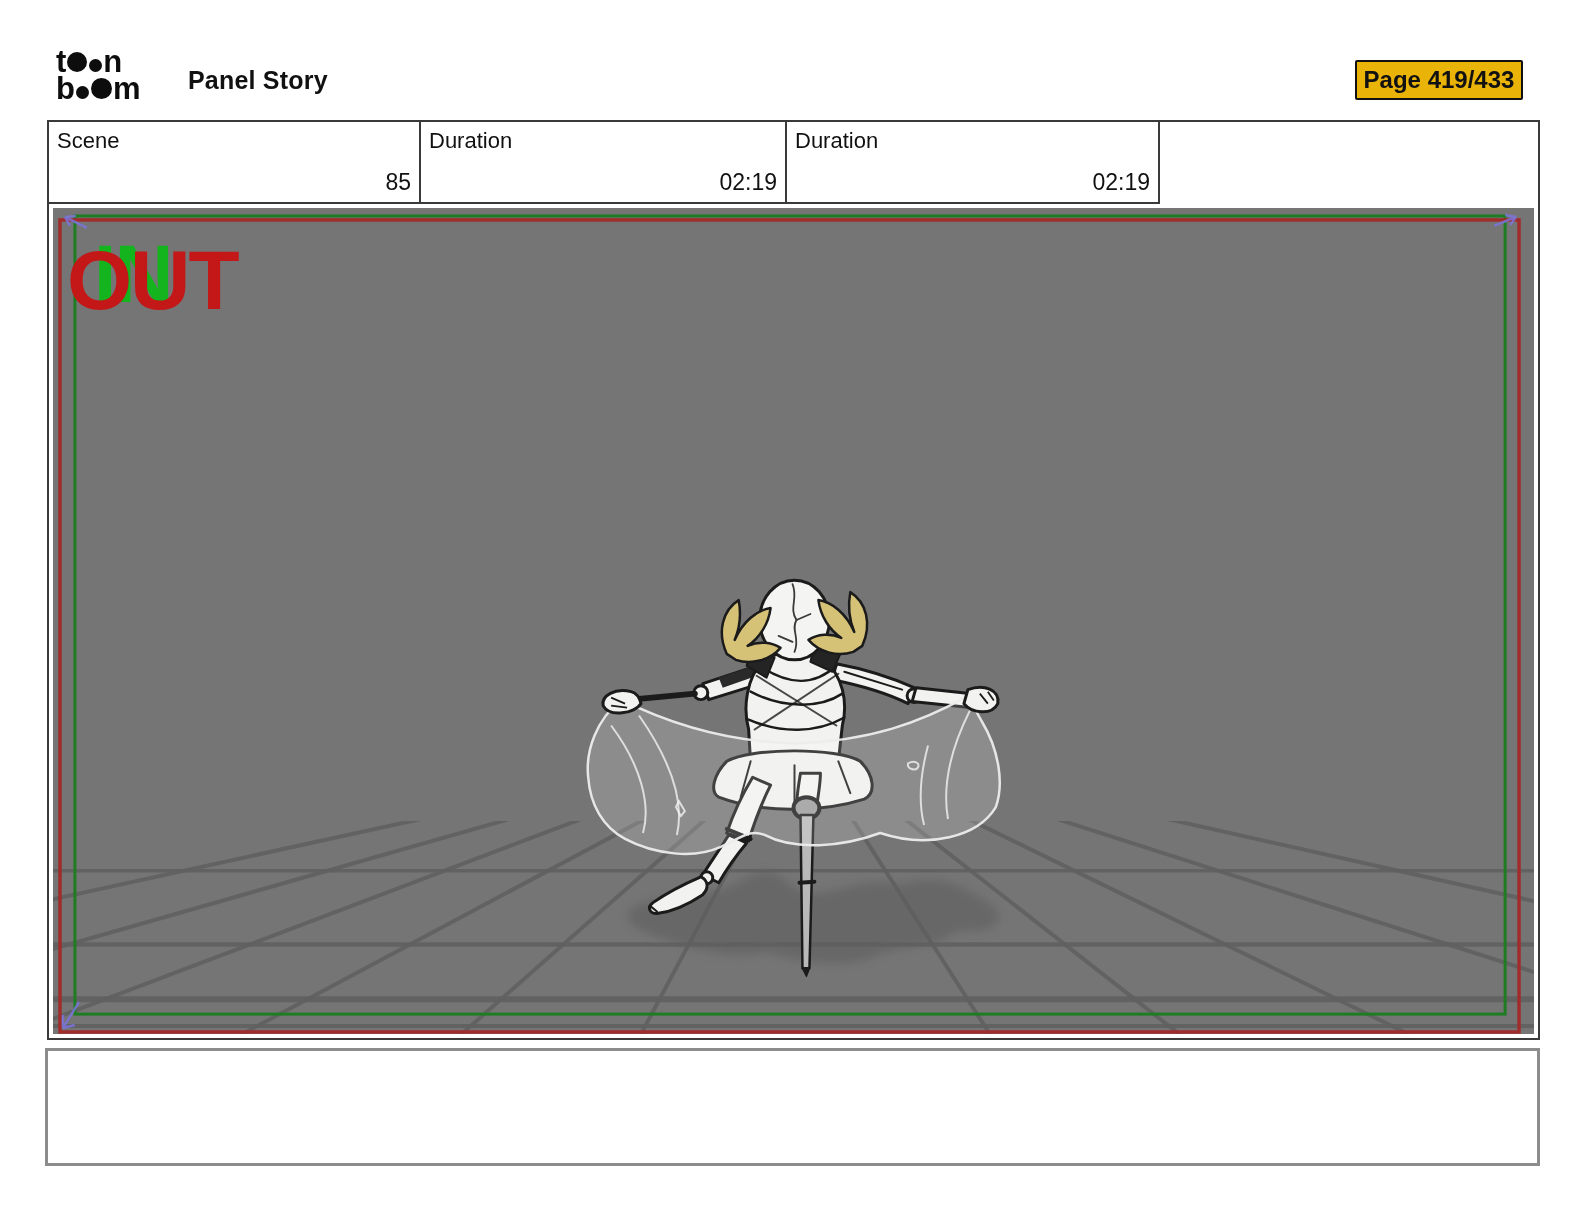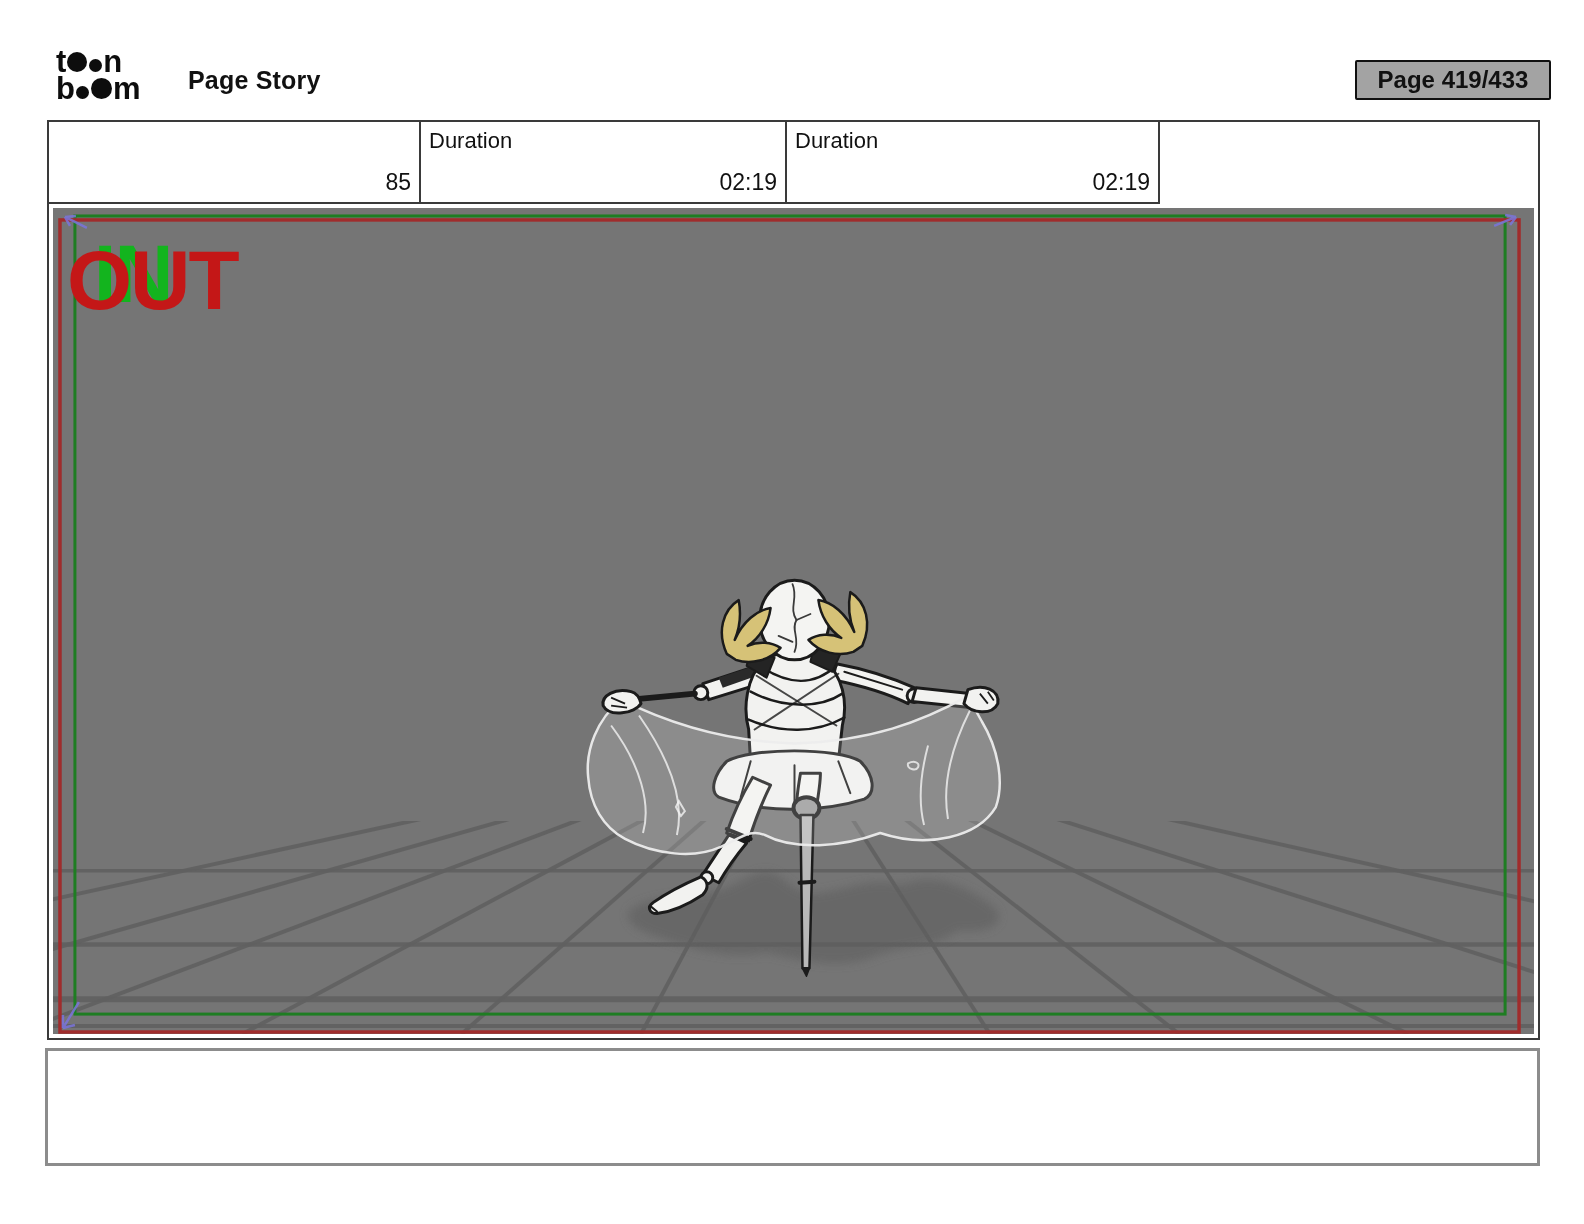--- a/index.html
+++ b/index.html
@@ -11,24 +11,24 @@
   .logo{position:absolute;left:56px;top:48px;width:130px;height:62px;line-height:27px;
         font-weight:800;font-size:31px;letter-spacing:0px;color:#0d0d0d;}
   .lrow{display:flex;align-items:flex-end;height:27px;}
   .lrow span{display:block;}
   .dot{display:inline-block;border-radius:50%;background:#0d0d0d;margin:0 1px 3px 1px;}
   .d1{width:20px;height:20px;}
   .d2{width:13px;height:13px;}
   .d3{width:13px;height:13px;}
   .d4{width:21px;height:21px;}
   .title{position:absolute;left:188px;top:66px;font-size:25px;font-weight:700;letter-spacing:0.2px;}
-  .page-badge{position:absolute;left:1355px;top:60px;width:196px;height:40px;
+  .page-badge{position:absolute;left:1355px;top:60px;width:168px;height:40px;
       border:2.5px solid #101010;border-radius:2px;box-sizing:border-box;
       display:flex;align-items:center;justify-content:center;
-      font-size:24px;font-weight:700;background:#a3a3a3;}
+      font-size:24px;font-weight:700;background:#eab308;}
   
   .board{position:absolute;left:47px;top:120px;width:1493px;height:920px;
       border:2px solid #3a3a3a;box-sizing:border-box;background:#fff;
       display:grid;grid-template-columns:372px 366px 373px 1fr;grid-template-rows:82px 1fr;}
   .cell{border-right:2px solid #3a3a3a;border-bottom:2px solid #3a3a3a;
       box-sizing:border-box;position:relative;padding:6px 8px;}
   .cell:nth-child(4){border-right:none;}
   .cell .lbl{font-size:22px;}
   .cell .val{position:absolute;right:8px;bottom:6px;font-size:23px;margin-left:18px;}
   .panel-cell{grid-column:1 / 5;box-sizing:border-box;padding:4px;background:#fff;}
@@ -49,25 +49,26 @@
       <i class="dot d2"></i>
       <span>n</span>
   </div>
   <div class="lrow">
     <span>b</span>
       <i class="dot d3"></i>
       <i class="dot d4"></i>
       <span>m</span>
   </div>
 </div>
-<div class="title">Page Story</div>
+<div class="title">Panel Story</div>
 <div class="page-badge">Page 419/433</div>
 
 <div class="board">
   <div class="cell">
+    <div class="lbl">Scene</div>
     <div class="val">85</div>
   </div>
   <div class="cell">
     <div class="lbl">Duration</div>
     <div class="val">02:19</div>
   </div>
   <div class="cell">
     <div class="lbl">Duration</div>
     <div class="val">02:19</div>
   </div>

